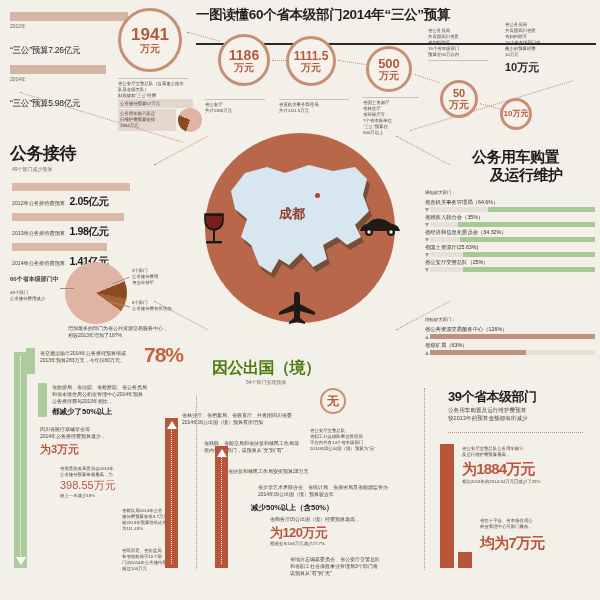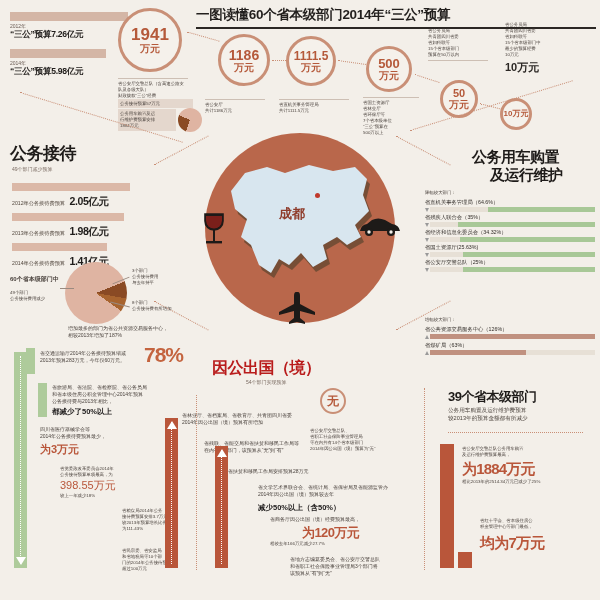--- a/index.html
+++ b/index.html
@@ -18,28 +18,28 @@
   .tiny { font-size:4.4px; line-height:1.35; color:#4a423d; }
   .tiny2 { font-size:5.0px; line-height:1.4; color:#4a423d; }
   .sm { font-size:6px; line-height:1.35; color:#443c37; }
 
   
   #header-title {
     left:196px; top:6px; width:400px;
     font-size:13.5px; font-weight:bold; color:#221f1d;
     letter-spacing:-0.3px;
     border-bottom:2.4px solid #2b2724;
-    padding-bottom:3px;
+    padding-bottom:19px;
   }
 
   
   .tl-block { left:10px; width:130px; }
   .tl-bar { height:9px; background:#d4b6a6; margin-bottom:2px; }
   .tl-year { font-size:5px; color:#6b5c54; }
-  .tl-line { font-size:8.6px; font-weight:bold; color:#1f1c1a; letter-spacing:-.3px; }
+  .tl-line { font-size:8.6px; font-weight:normal; color:#1f1c1a; letter-spacing:-.3px;margin-top:16px; }
 
   
   .circ {
     border-radius:50%;
     border:3px solid #c98f76;
     display:flex; flex-direction:column;
     align-items:center; justify-content:center;
     color:#b5593a; font-weight:bold;
     background:#f5f1eb;
   }
@@ -315,41 +315,41 @@
 
   <div class="abs tiny" style="left:122px; top:508px; width:78px; white-space:pre-line;">省粮食局2014年公务
 接待费预算安排3.7万元，
 较2013年预算增长比例
 为111.43%</div>
   <div class="abs tiny" style="left:122px; top:548px; width:78px; white-space:pre-line;">省民宗委、省安监局
 和省地税局等10个部
 门的2014年公务接待预算
 超过100万元</div>
 
-  <div class="abs" style="left:212px; top:358px; font-size:16px; font-weight:bold; color:#b91c1c; letter-spacing:-.5px;">因公出国（境）</div>
+  <div class="abs" style="left:212px; top:358px; font-size:16px; font-weight:bold; color:#4d7c0f; letter-spacing:-.5px;">因公出国（境）</div>
   <div class="abs sec-sub" style="left:246px; top:378px;">54个部门实现预算</div>
 
   <div class="abs wu-circ" style="left:320px; top:388px;">无</div>
   <div class="abs tiny" style="left:310px; top:428px; width:96px; white-space:pre-line;">省公安厅交警总队、
 省职工社会保险事业管理局
 等在内共有14个省本级部门
 2014年因公出国（境）预算为“无”</div>
 
   <div class="abs tiny2" style="left:182px; top:412px; width:190px; white-space:pre-line;">省林业厅、省档案局、省教育厅、共青团四川省委
 2014年因公出国（境）预算有所增加</div>
   <div class="abs tiny2" style="left:204px; top:440px; width:162px; white-space:pre-line;">省残联、省能交局和省扶贫和移民工作局等
 在内有8个部门，该预算从“无”到“有”</div>
   <div class="abs tiny2" style="left:228px; top:468px; width:160px;">省扶贫和移民工作局安排预算28万元</div>
 
   <div class="abs tiny2" style="left:258px; top:484px; width:200px; white-space:pre-line;">省文学艺术界联合会、省统计局、省保密局及省能源监管办
 2014年因公出国（境）预算较去年</div>
-  <div class="abs" style="left:258px; top:503px; font-size:7.5px; font-weight:bold; color:#232020;">减少50%以上（含50%）</div>
+  <div class="abs" style="left:251px; top:503px; font-size:7.5px; font-weight:bold; color:#232020;">减少50%以上（含50%）</div>
 
   <div class="abs tiny2" style="left:270px; top:516px; width:140px;">省商务厅因公出国（境）经费预算最高，</div>
-  <div class="abs" style="left:270px; top:524px; font-size:13px; font-weight:bold; color:#b9563a; letter-spacing:-.6px;margin-left:32px;">为120万元</div>
+  <div class="abs" style="left:270px; top:524px; font-size:13px; font-weight:bold; color:#b9563a; letter-spacing:-.6px;">为120万元</div>
   <div class="abs tiny" style="left:270px; top:541px;">相较去年166万元减少27.7%</div>
 
   <div class="abs tiny2" style="left:290px; top:556px; width:140px; white-space:pre-line;">省地方志编纂委员会、省公安厅交警总队
 和省职工社会保险事业管理局3个部门将
 该预算从“有”到“无”</div>
 
   <div class="abs brown-vbar" style="left:165px; top:418px; height:150px; position:absolute;">
     <div class="vdots"></div>
     <div class="arrow-u"></div>
   </div>

